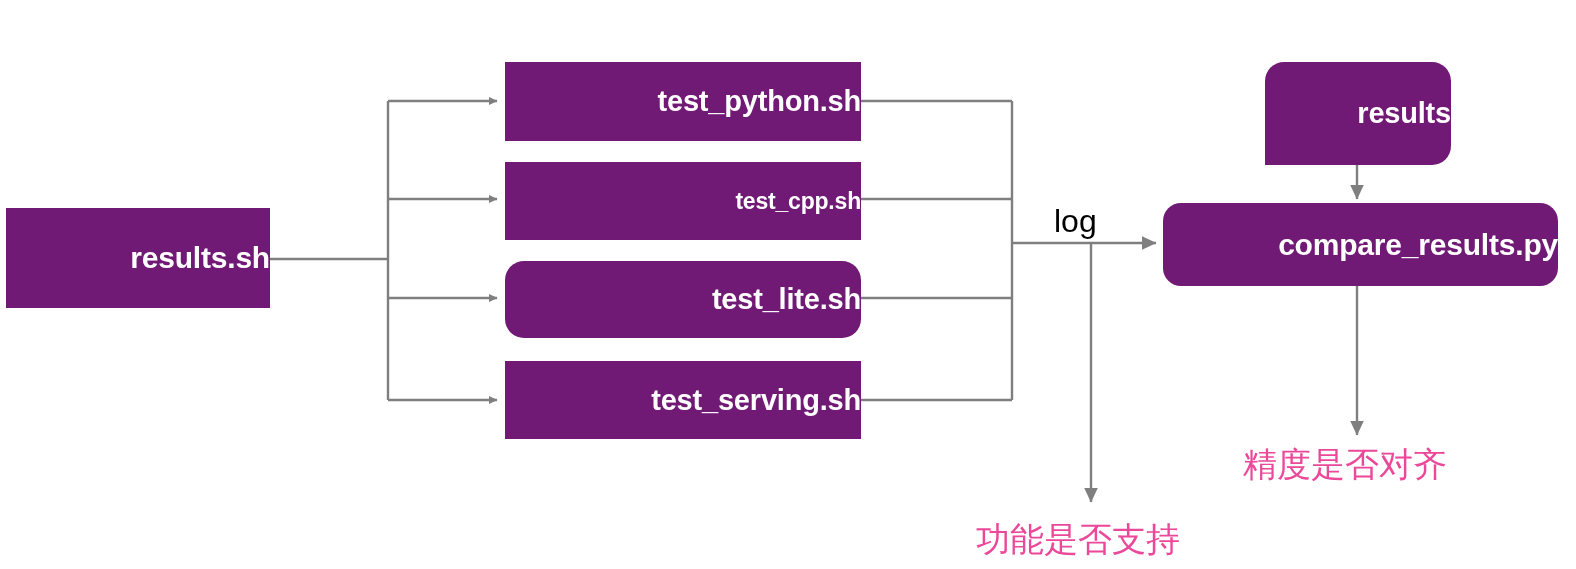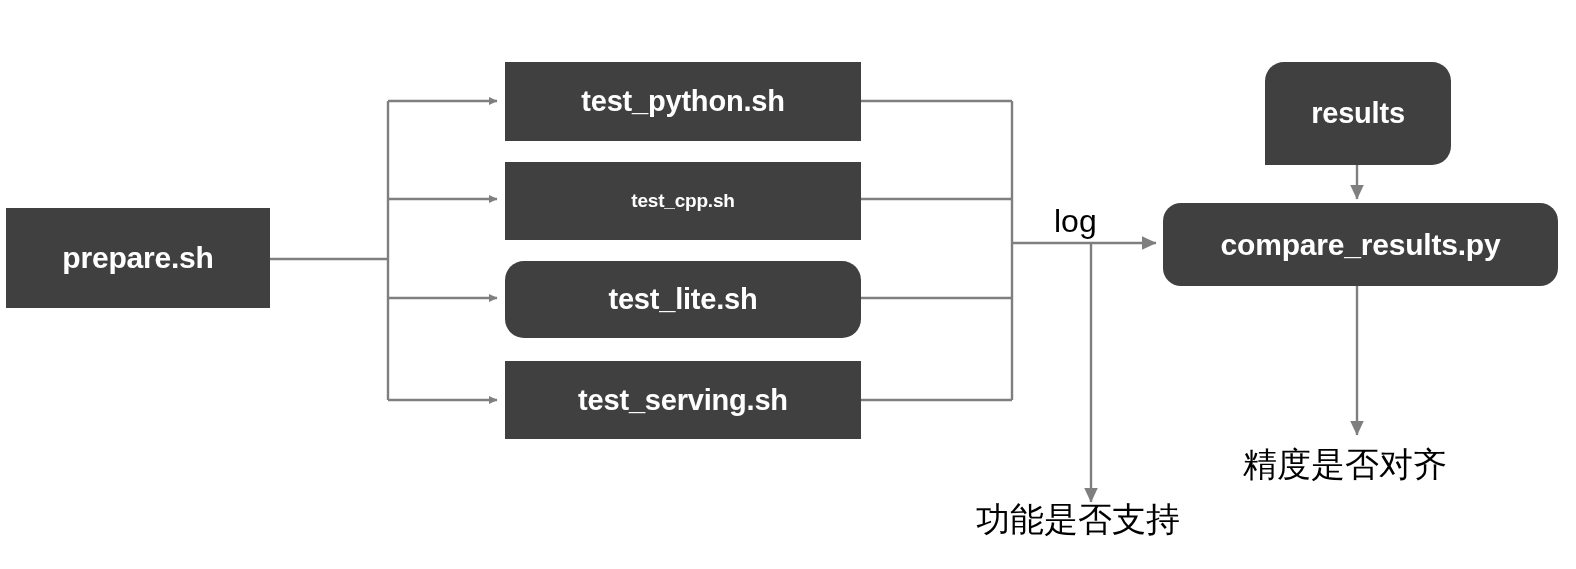--- a/index.html
+++ b/index.html
@@ -20,62 +20,62 @@
   svg.wires {
     position: absolute;
     left: 0;
     top: 0;
     width: 1576px;
     height: 569px;
     pointer-events: none;
   }
   .node {
     position: absolute;
-    background: #404040;
+    background: #701a75;
     color: #ffffff;
     display: flex;
     align-items: center;
-    justify-content: center;
+    justify-content: flex-end;
     font-weight: bold;
     letter-spacing: -0.2px;
     box-sizing: border-box;
     text-align: center;
     line-height: 1.05;
   }
   .node-prepare   { left: 6px;    top: 208px; width: 264px; height: 100px; font-size: 30px; }
   .node-python    { left: 505px;  top: 62px;  width: 356px; height: 79px;  font-size: 29px; }
-  .node-cpp       { left: 505px;  top: 162px; width: 356px; height: 78px;  font-size: 19px; }
+  .node-cpp       { left: 505px;  top: 162px; width: 356px; height: 78px;  font-size: 23px; }
   .node-lite      { left: 505px;  top: 261px; width: 356px; height: 77px;  font-size: 29px; border-radius: 19px; }
   .node-serving   { left: 505px;  top: 361px; width: 356px; height: 78px;  font-size: 29px; }
   .node-results   {
     left: 1265px; top: 62px; width: 186px; height: 103px; font-size: 29px;
     border-radius: 19px 19px 19px 0;
   }
   .node-compare   { left: 1163px; top: 203px; width: 395px; height: 83px; font-size: 30px; border-radius: 18px; }
 
   .edge-label {
     position: absolute;
     color: #000000;
     font-size: 32px;
     line-height: 1;
     white-space: nowrap;
     margin-top: 7px;
   }
   .label-log { left: 1054px; top: 198px; }
 
   .note-red {
     position: absolute;
-    color: #000000;
+    color: #ec4899;
     font-size: 34px;
     font-weight: normal;
     line-height: 1;
     white-space: nowrap;
     font-family: "DejaVu Sans", "Liberation Sans", sans-serif;
   }
-  .note-func  { left: 976px;  top: 502px; }
+  .note-func  { left: 976px;  top: 522px; }
   .note-acc   { left: 1243px; top: 447px; }
 </style>
 </head>
 <body>
 
 <div id="canvas">
 
   <svg class="wires" viewBox="0 0 1576 569" xmlns="http://www.w3.org/2000/svg">
     <defs>
       <marker id="arrowSm" markerWidth="9" markerHeight="9" refX="8" refY="4.5" orient="auto" markerUnits="userSpaceOnUse">
@@ -106,21 +106,21 @@
 
       <path d="M1091,243 L1091,502" marker-end="url(#arrowMd)"></path>
 
       <path d="M1357,165 L1357,199" marker-end="url(#arrowMd)"></path>
 
       <path d="M1357,286 L1357,435" marker-end="url(#arrowMd)"></path>
     </g>
   </svg>
 
   <div class="node node-prepare">
-    <span>prepare.sh</span>
+    <span>results.sh</span>
   </div>
 
   <div class="node node-python">
     <span>test_python.sh</span>
   </div>
 
   <div class="node node-cpp">
     <span>test_cpp.sh</span>
   </div>
 

